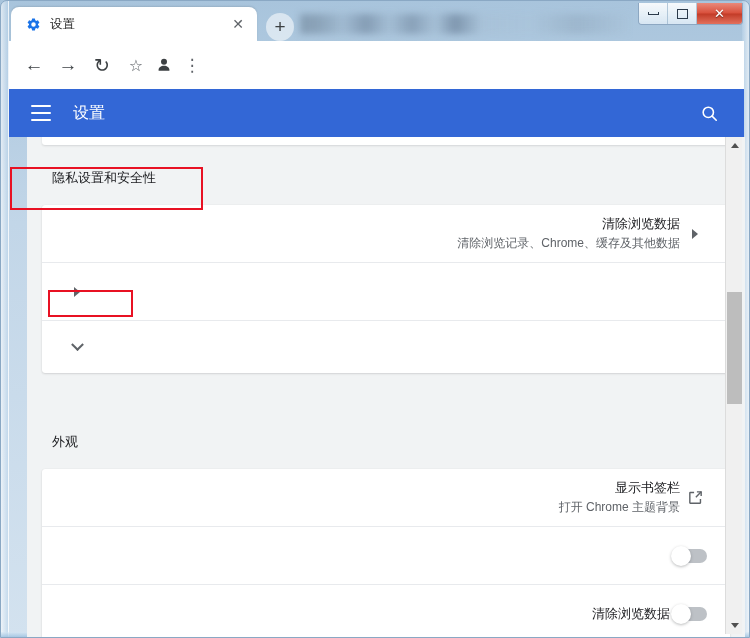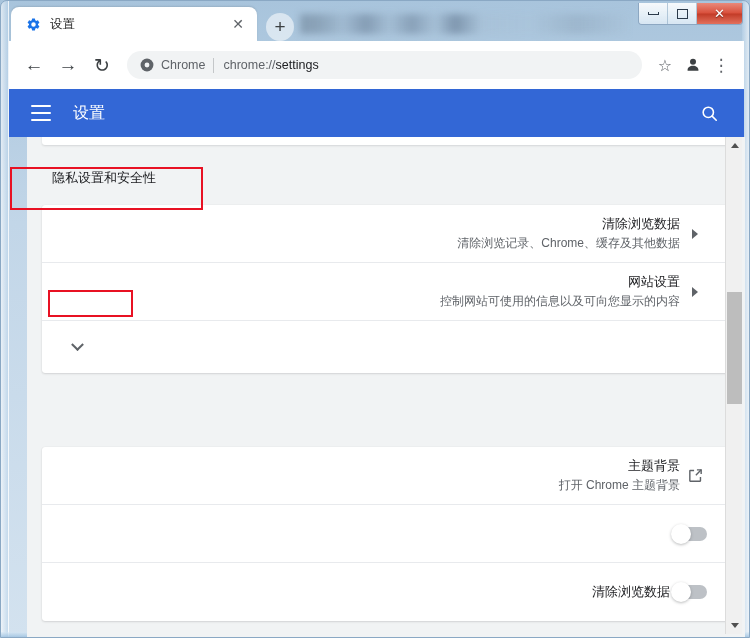--- a/index.html
+++ b/index.html
@@ -424,31 +424,20 @@
           <span class="wc-close-glyph">✕</span>
         </div>
       </div>
     </div>
 
     <div class="toolbar">
       <div class="tb-btn">←</div>
       <div class="tb-btn">→</div>
       <div class="tb-btn">↻</div>
 
-      <div class="omnibox">
-        <span class="omni-chromeicon">
-          <svg width="14" height="14" viewBox="0 0 24 24">
-            <circle cx="12" cy="12" r="11" fill="#5f6368"></circle>
-            <circle cx="12" cy="12" r="4.2" fill="#f1f3f4"></circle>
-          </svg>
-        </span>
-        <span class="omni-scheme-label">Chrome</span>
-        <span class="omni-sep"></span>
-        <span class="omni-url"><span>chrome://</span><b>settings</b></span>
-      </div>
 
       <div class="tb-right">
         <div class="tb-icon" style="font-size:16px;">☆</div>
         <div class="tb-icon">
           <svg width="20" height="20" viewBox="0 0 24 24" fill="#3c4043">
             <circle cx="12" cy="8" r="3.6"></circle>
             <path d="M12 13c-3.6 0-6.5 2.1-6.5 4.7V19h13v-1.3c0-2.6-2.9-4.7-6.5-4.7z"></path>
           </svg>
         </div>
         <div class="tb-icon" style="font-size:17px;">⋮</div>
@@ -483,45 +472,42 @@
             <div class="row-text">
               <div class="row-title">清除浏览数据</div>
               <div class="row-sub">清除浏览记录、Chrome、缓存及其他数据</div>
             </div>
             <div class="row-action">
               <span class="chev-right"></span>
             </div>
           </div>
 
           <div class="row">
-            <div class="row-text">
-              <div class="row-title">网站设置</div>
-              <div class="row-sub">控制网站可使用的信息以及可向您显示的内容</div>
-            </div>
             <div class="row-action">
               <span class="chev-right"></span>
             </div>
           </div>
 
           <div class="row" style="min-height:52px;">
             <div class="row-action">
               <span class="chev-down"></span>
             </div>
           </div>
 
         </div>
       </div>
 
       <div style="position:absolute; left:15px; top:294px; width:688px;">
+        <div class="section-title">外观</div>
 
         <div class="card" style="margin-top:16px;">
 
           <div class="row">
             <div class="row-text">
-              <div class="row-title">主题背景</div>
+              <div class="row-title">显示书签栏</div>
               <div class="row-sub">打开 Chrome 主题背景</div>
             </div>
             <div class="row-action">
               <svg width="17" height="17" viewBox="0 0 24 24" fill="none" stroke="#5f6368" stroke-width="2">
                 <path d="M14 4h6v6"></path>
                 <path d="M20 4l-7.5 7.5"></path>
                 <path d="M19 14v5.5a.5.5 0 01-.5.5h-14a.5.5 0 01-.5-.5v-14a.5.5 0 01.5-.5H10"></path>
               </svg>
             </div>
           </div>

